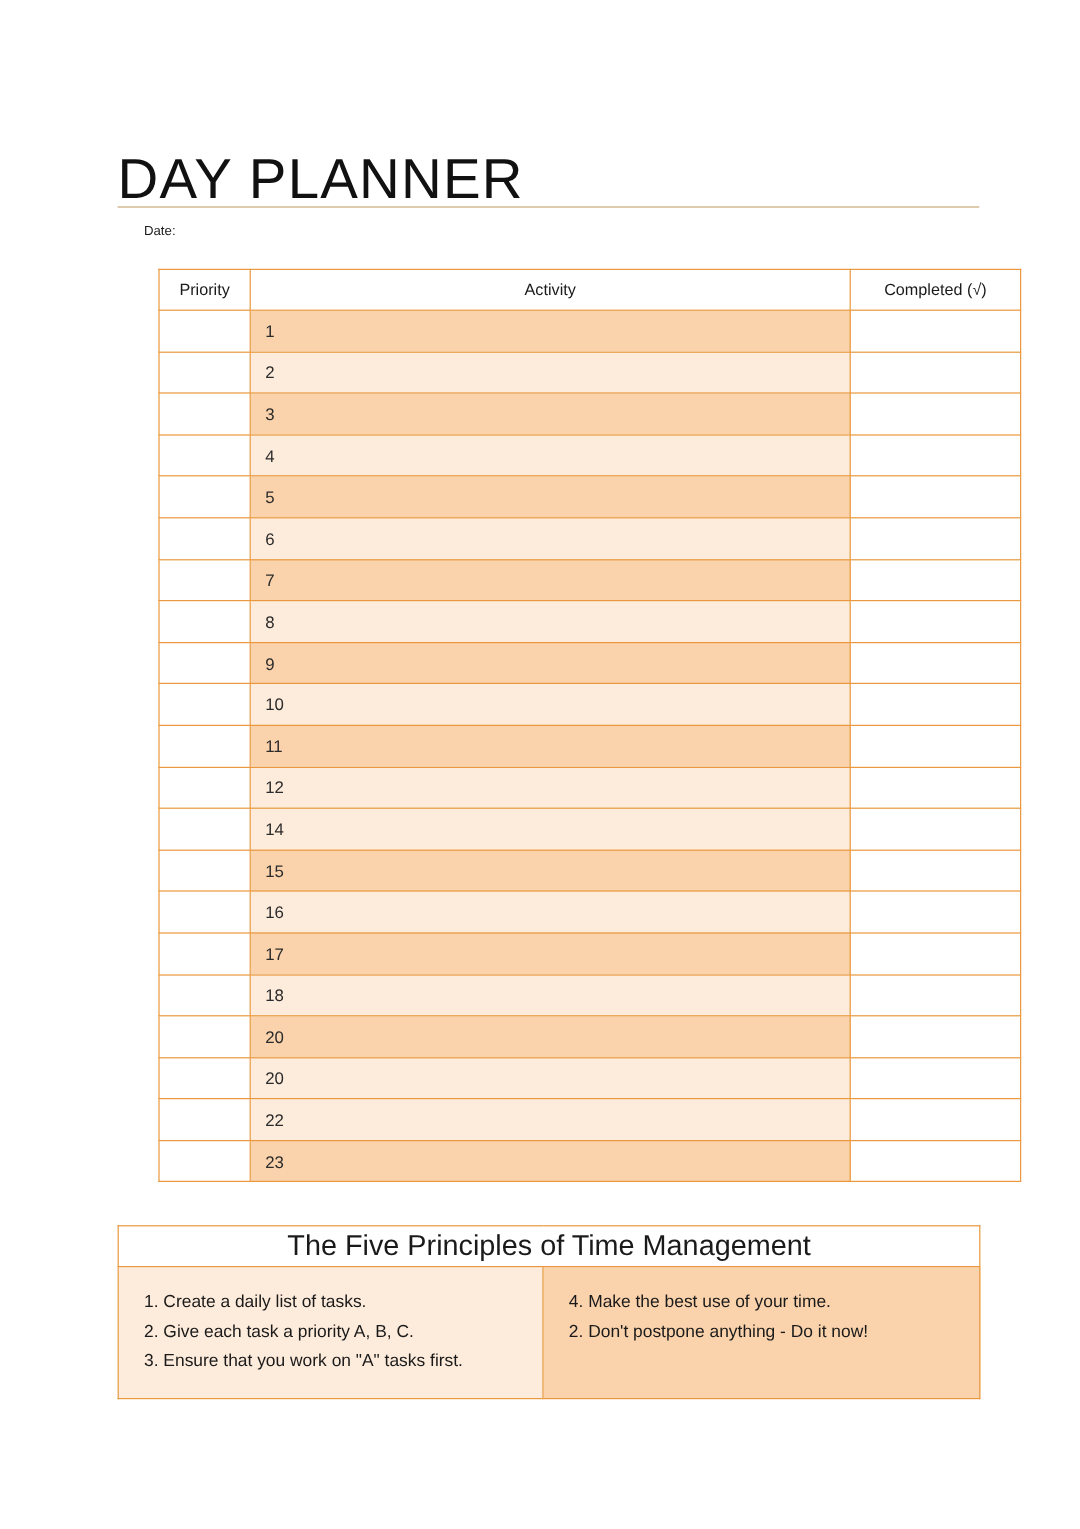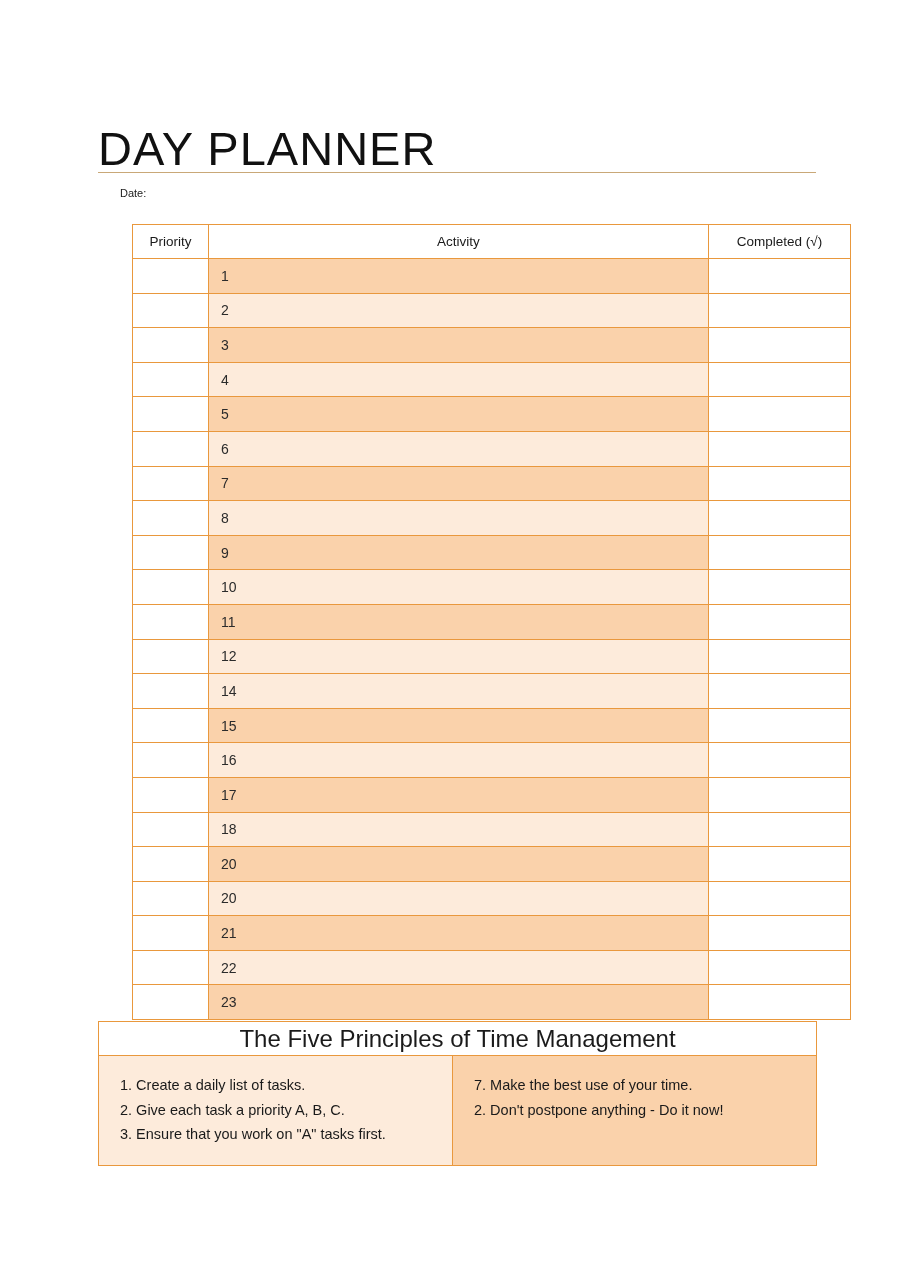--- a/index.html
+++ b/index.html
@@ -261,25 +261,20 @@
           <td class="cell-completed"></td>
         </tr>
         <tr>
           <td class="cell-priority"></td>
           <td class="cell-activity odd">20</td>
           <td class="cell-completed"></td>
         </tr>
         <tr>
           <td class="cell-priority"></td>
           <td class="cell-activity even">20</td>
-          <td class="cell-completed"></td>
-        </tr>
-        <tr>
-          <td class="cell-priority"></td>
-          <td class="cell-activity odd">21</td>
           <td class="cell-completed"></td>
         </tr>
         <tr>
           <td class="cell-priority"></td>
           <td class="cell-activity even">22</td>
           <td class="cell-completed"></td>
         </tr>
         <tr>
           <td class="cell-priority"></td>
           <td class="cell-activity odd">23</td>
@@ -300,21 +295,21 @@
       <tr>
         <td class="p-cell-left">
           <ul class="p-list" id="principles-left">
               <li>1. Create a daily list of tasks.</li>
               <li>2. Give each task a priority A, B, C.</li>
               <li>3. Ensure that you work on "A" tasks first.</li>
             </ul>
         </td>
         <td class="p-cell-right">
           <ul class="p-list" id="principles-right">
-              <li>7. Make the best use of your time.</li>
+              <li>4. Make the best use of your time.</li>
               <li>2. Don't postpone anything - Do it now!</li>
             </ul>
         </td>
       </tr>
     </tbody>
   </table>
 
 </div>
 
 </body></html>

